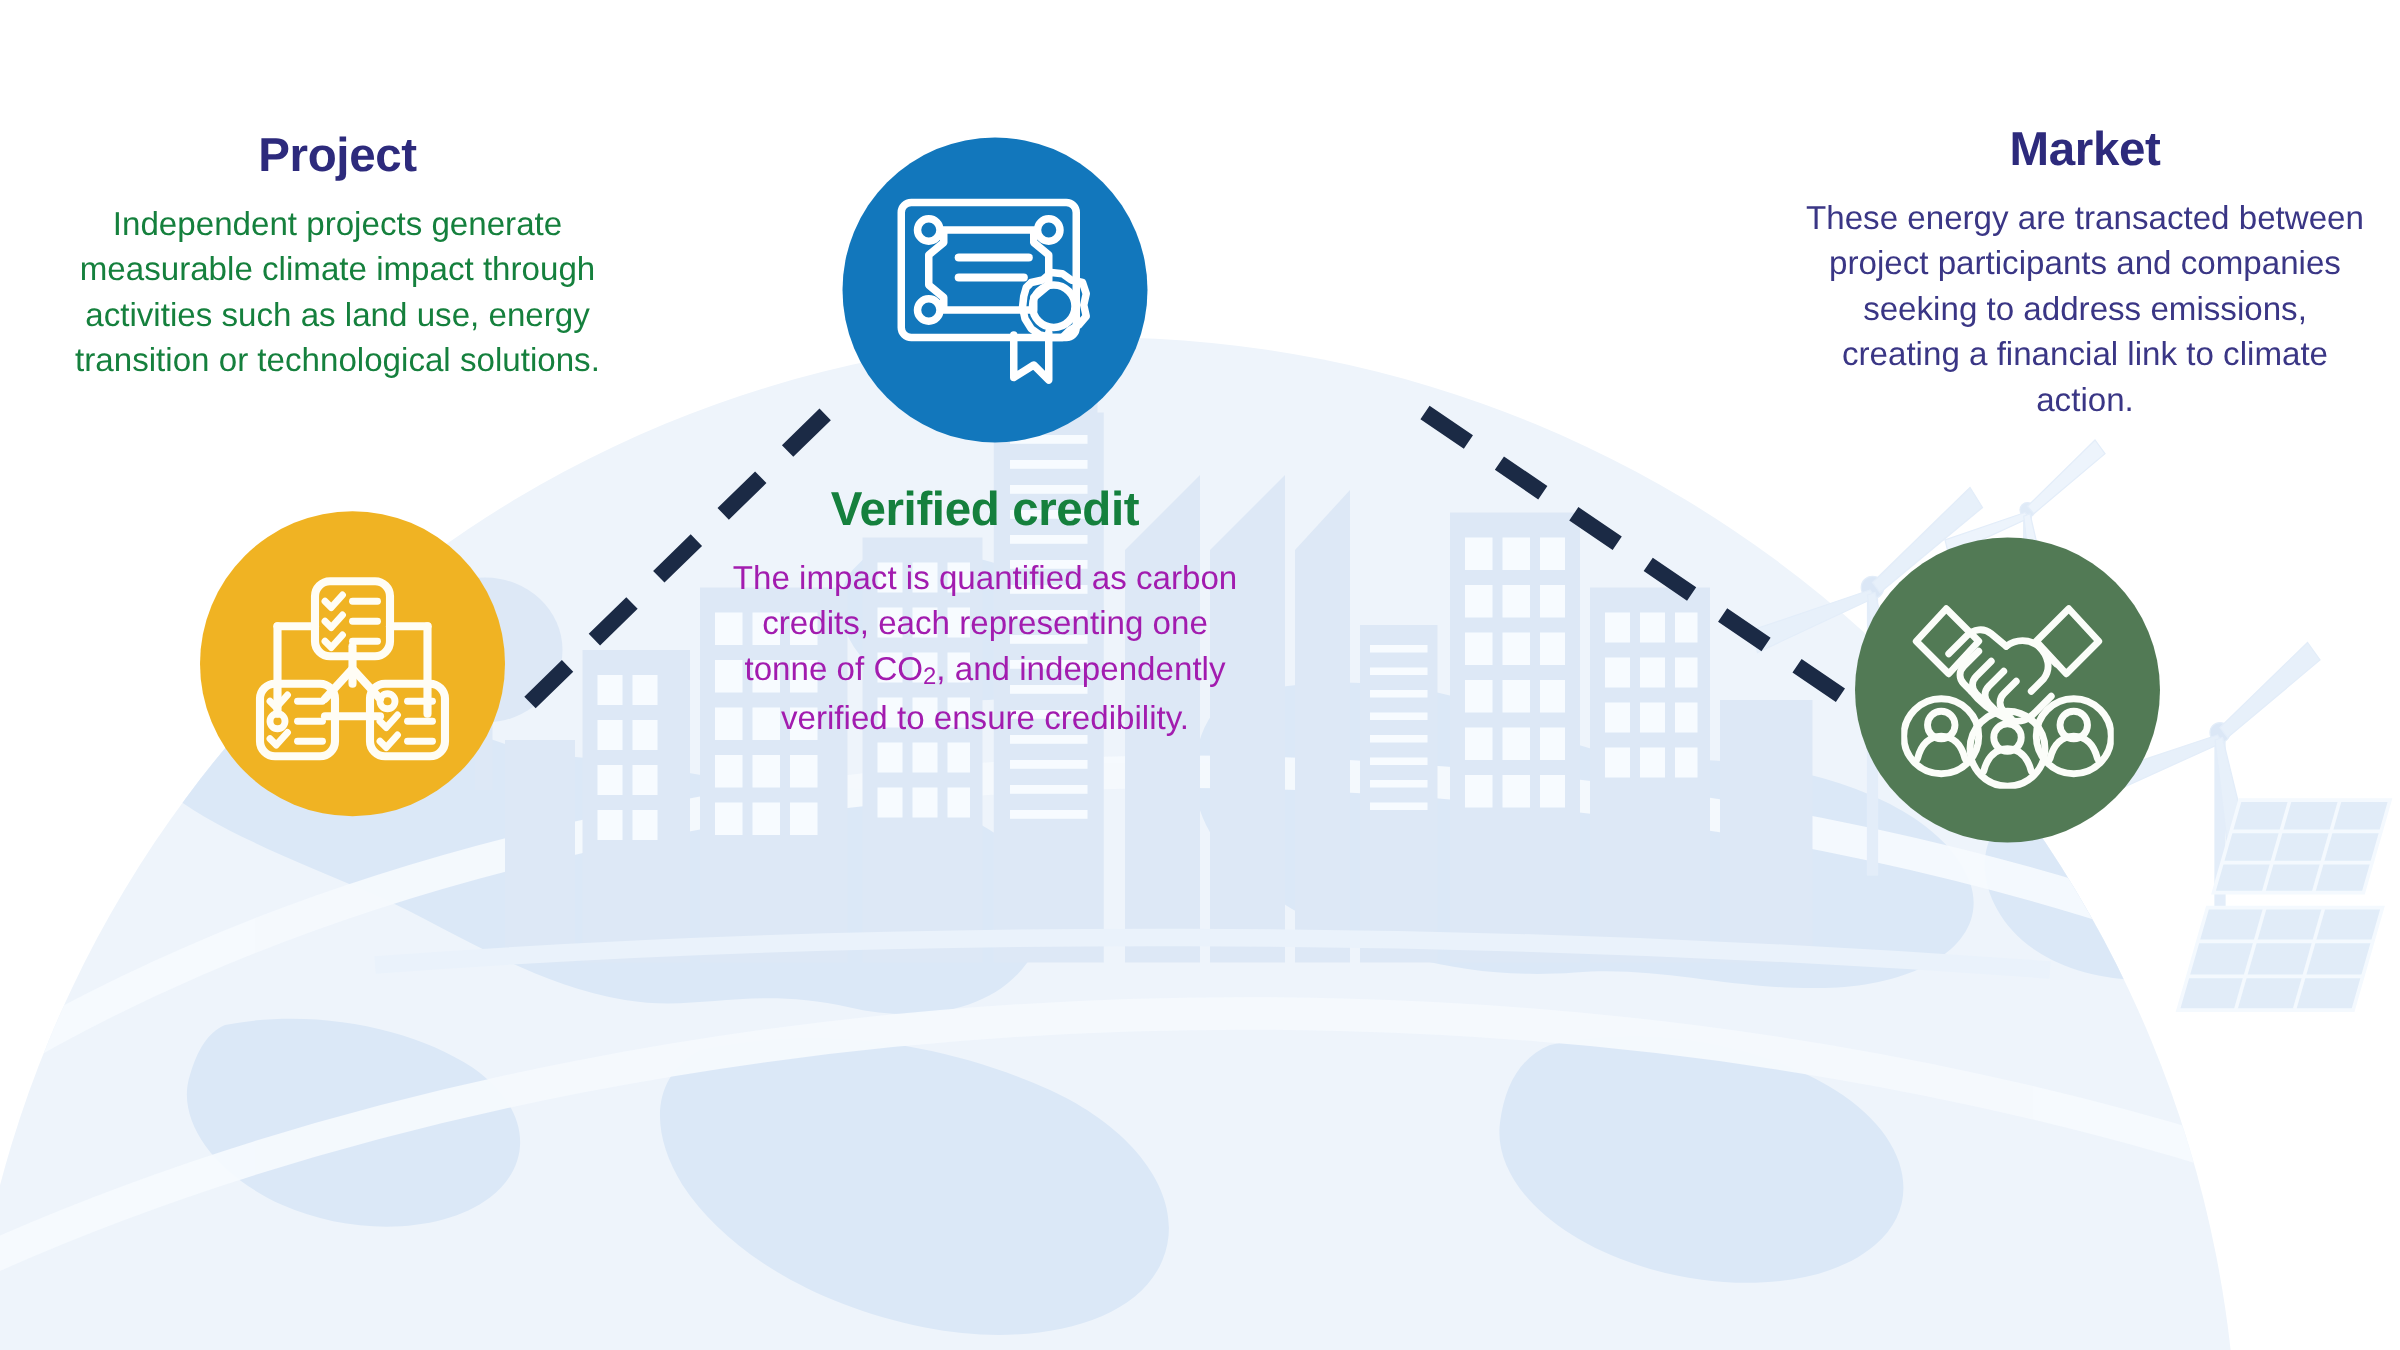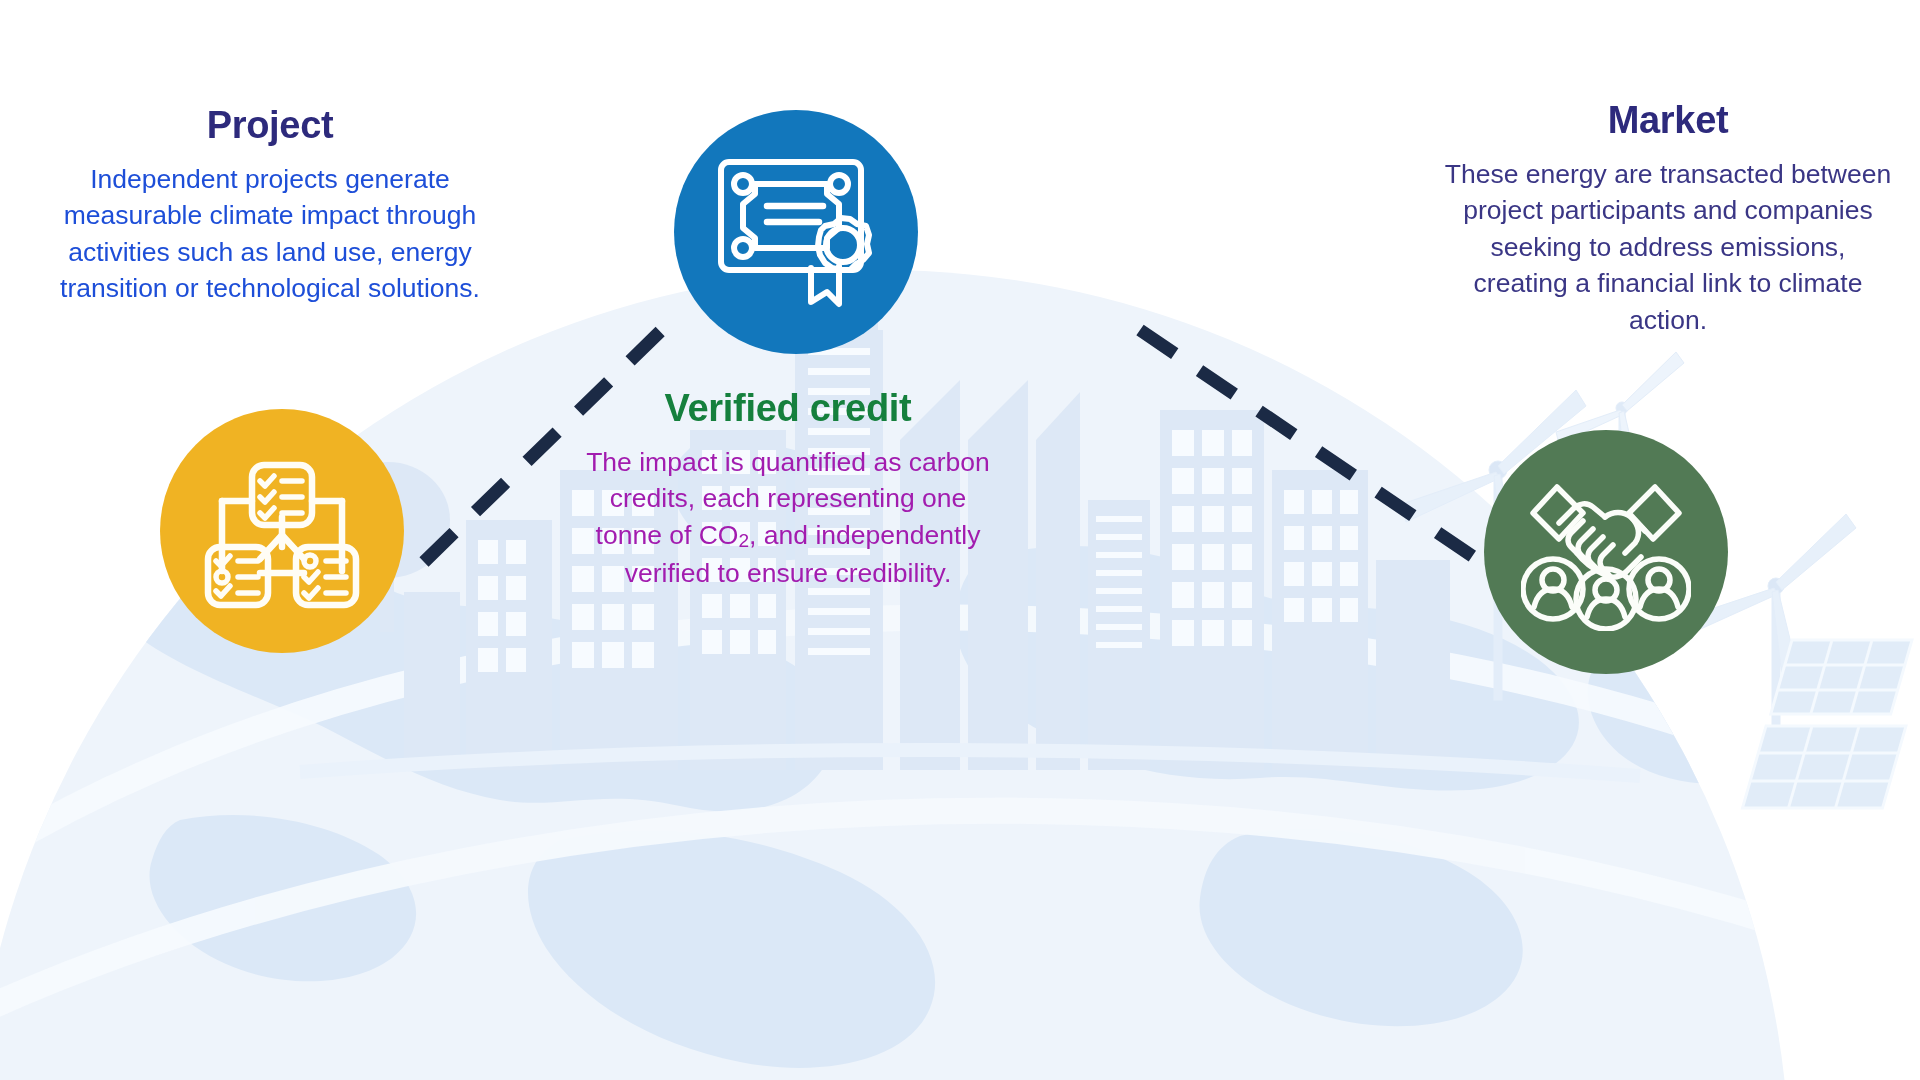--- a/index.html
+++ b/index.html
@@ -469,21 +469,21 @@
       <g>
         <circle cx="85" cy="126" r="30"></circle>
         <circle cx="85" cy="117" r="11"></circle>
         <path d="M66 144 C69 132 76 126 85 126 C94 126 101 132 104 144"></path>
       </g>
     </svg>
   </div>
 
   <div class="block" id="block-project">
     <h2 style="color: rgb(45, 42, 124);">Project</h2>
-    <p style="color: #1d4ed8;">Independent projects generate measurable climate impact through activities such as land use, energy transition or technological solutions.</p>
+    <p style="color: #15803d;">Independent projects generate measurable climate impact through activities such as land use, energy transition or technological solutions.</p>
   </div>
 
   <div class="block" id="block-verified">
     <h2 style="color: #15803d;">Verified credit</h2>
     <p style="color: #a21caf;"><span>The impact is quantified as carbon credits, each representing one tonne of CO</span><sub>2</sub><span>, and independently verified to ensure credibility.</span></p>
   </div>
 
   <div class="block" id="block-market">
     <h2 style="color: rgb(45, 42, 124);">Market</h2>
     <p style="color: rgb(58, 54, 133);">These energy are transacted between project participants and companies seeking to address emissions, creating a financial link to climate action.</p>

